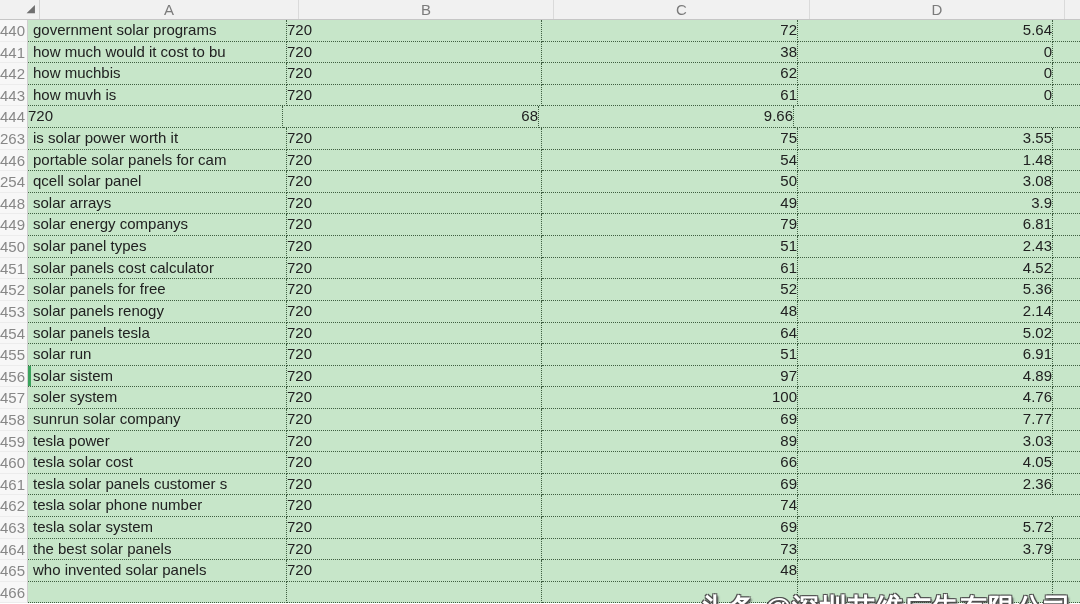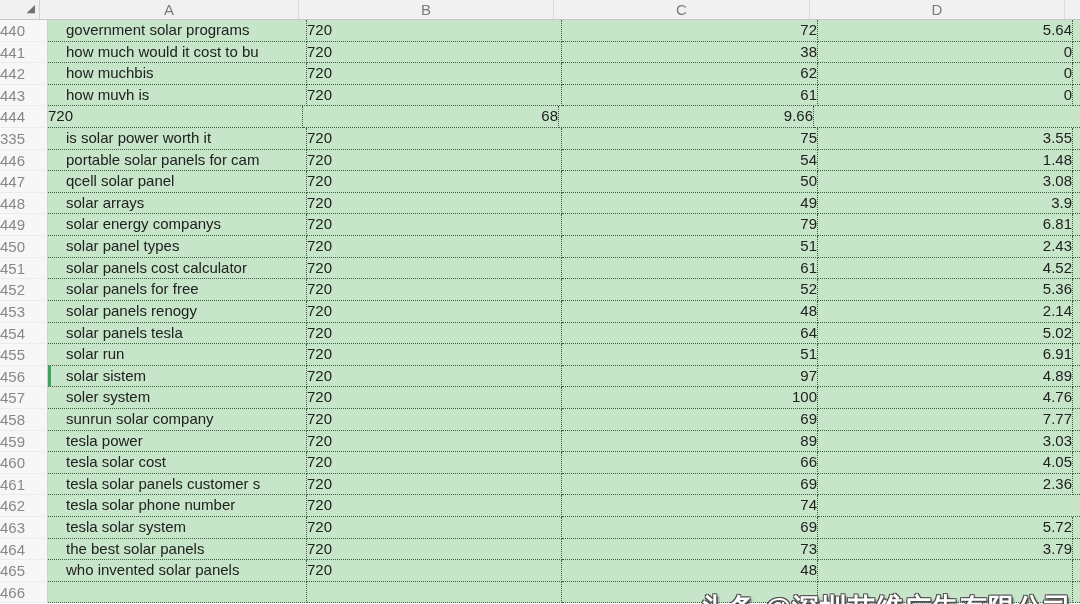--- a/index.html
+++ b/index.html
@@ -16,32 +16,32 @@
   .hdr .corner{width:40px;box-sizing:border-box;border-right:1px solid #d2d2d2;
     display:flex;align-items:center;justify-content:flex-end;padding-right:4px;}
   .corner-tri{font-size:11px;line-height:11px;color:#6f6f6f;transform:translateY(-1px);}
   .hdr .hcell{box-sizing:border-box;border-right:1px solid #dadada;
     text-align:center;font-size:15px;line-height:19px;color:#7b7b7b;}
   .hdr .hE{border-right:none;flex:1;}
   
   .row{display:flex;height:21.62px;}
   .cell,.gutter{box-sizing:border-box;height:100%;}
   .gutter{
-    width:48px;background:#f7f7f7;
+    width:28px;background:#f7f7f7;
     border-right:1px solid #cfcfcf;border-bottom:1px solid #ececec;
-    padding-right:6px;
+    text-align:right;padding-right:6px;
     font-size:15px;color:#878787;line-height:21px;
   }
   .cell{
     background:#c7e6c9;
     border-bottom:1px dotted #3f5f41;
     font-size:15px;color:#212121;line-height:20.5px;
     white-space:nowrap;overflow:hidden;position:relative;
   }
-  .colA{width:259px;border-right:1px dotted #3f5f41;padding-left:18px;}
+  .colA{width:259px;border-right:1px dotted #3f5f41;padding-left:5px;}
   .colB{width:255px;border-right:1px dotted #3f5f41;text-align:left;}
   .colC{width:256px;border-right:1px dotted #3f5f41;text-align:right;}
   .colD{width:255px;border-right:1px dotted #3f5f41;text-align:right;}
   .colE{flex:1;border-right:none;}
   
   .sel-bar{display:none;}
   .row.selected .colA .sel-bar{
     display:block;position:absolute;left:0;top:0;bottom:0;width:3px;background:#3aa35c;
   }
   
@@ -110,39 +110,39 @@
 
   <div class="row">
     <div class="gutter">444</div>
     <div class="cell colB">720</div>
     <div class="cell colC">68</div>
     <div class="cell colD">9.66</div>
     <div class="cell colE"></div>
   </div>
 
   <div class="row">
-    <div class="gutter">335</div>
+    <div class="gutter">263</div>
     <div class="cell colA"><span>is solar power worth it</span></div>
     <div class="cell colB">720</div>
     <div class="cell colC">75</div>
     <div class="cell colD">3.55</div>
     <div class="cell colE"></div>
   </div>
 
   <div class="row">
     <div class="gutter">446</div>
     <div class="cell colA"><span>portable solar panels for cam</span></div>
     <div class="cell colB">720</div>
     <div class="cell colC">54</div>
     <div class="cell colD">1.48</div>
     <div class="cell colE"></div>
   </div>
 
   <div class="row">
-    <div class="gutter">447</div>
+    <div class="gutter">254</div>
     <div class="cell colA"><span>qcell solar panel</span></div>
     <div class="cell colB">720</div>
     <div class="cell colC">50</div>
     <div class="cell colD">3.08</div>
     <div class="cell colE"></div>
   </div>
 
   <div class="row">
     <div class="gutter">448</div>
     <div class="cell colA"><span>solar arrays</span></div>

